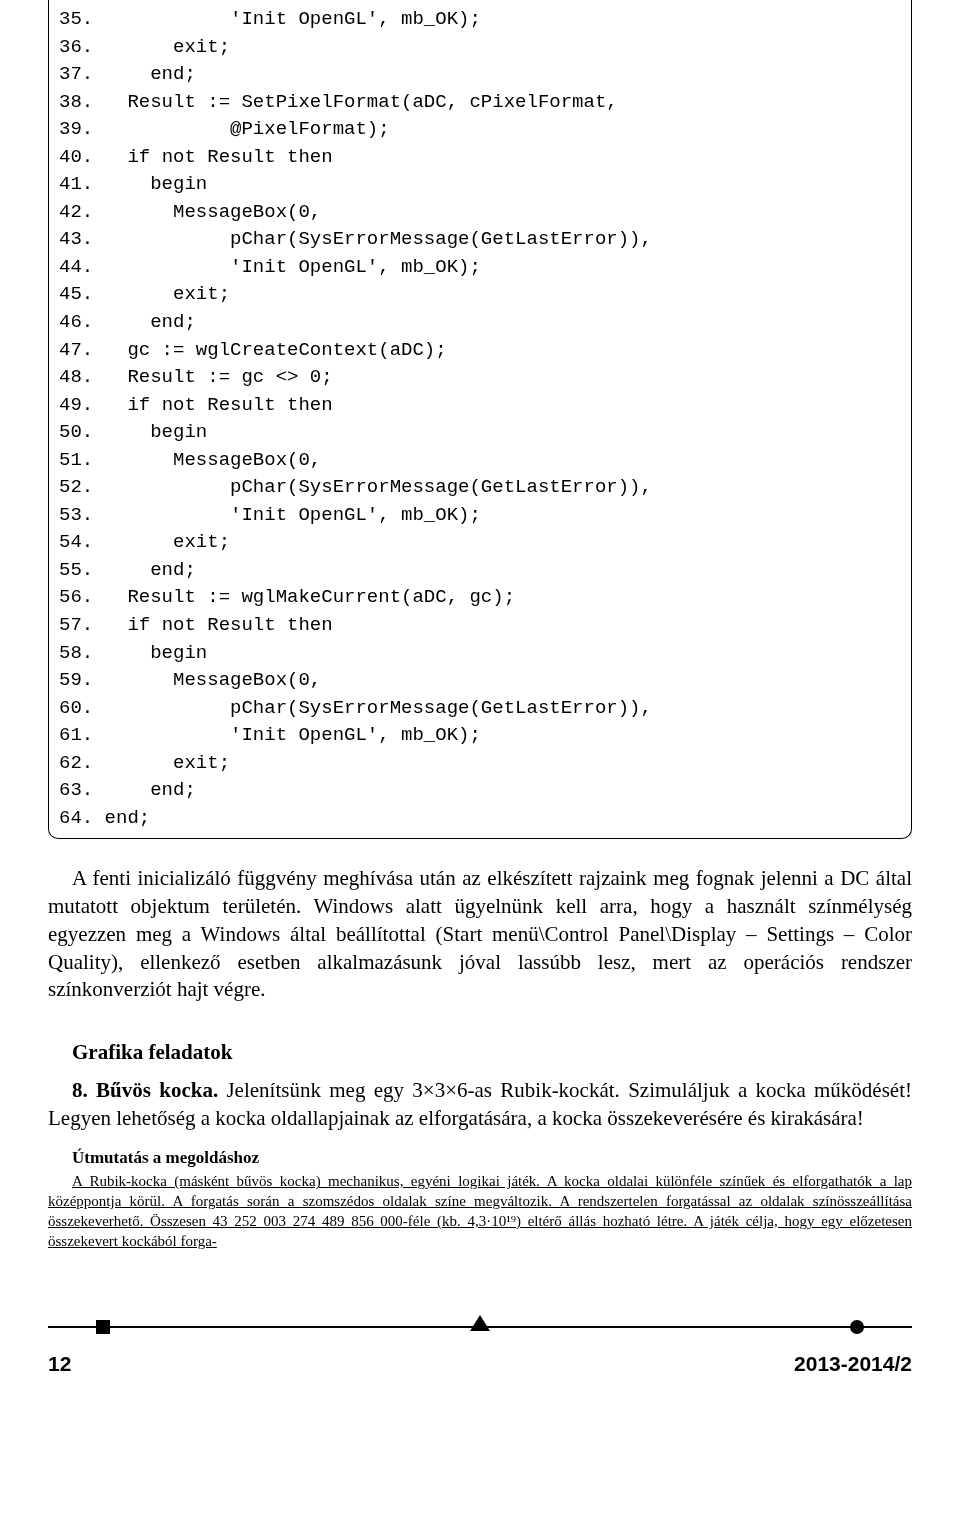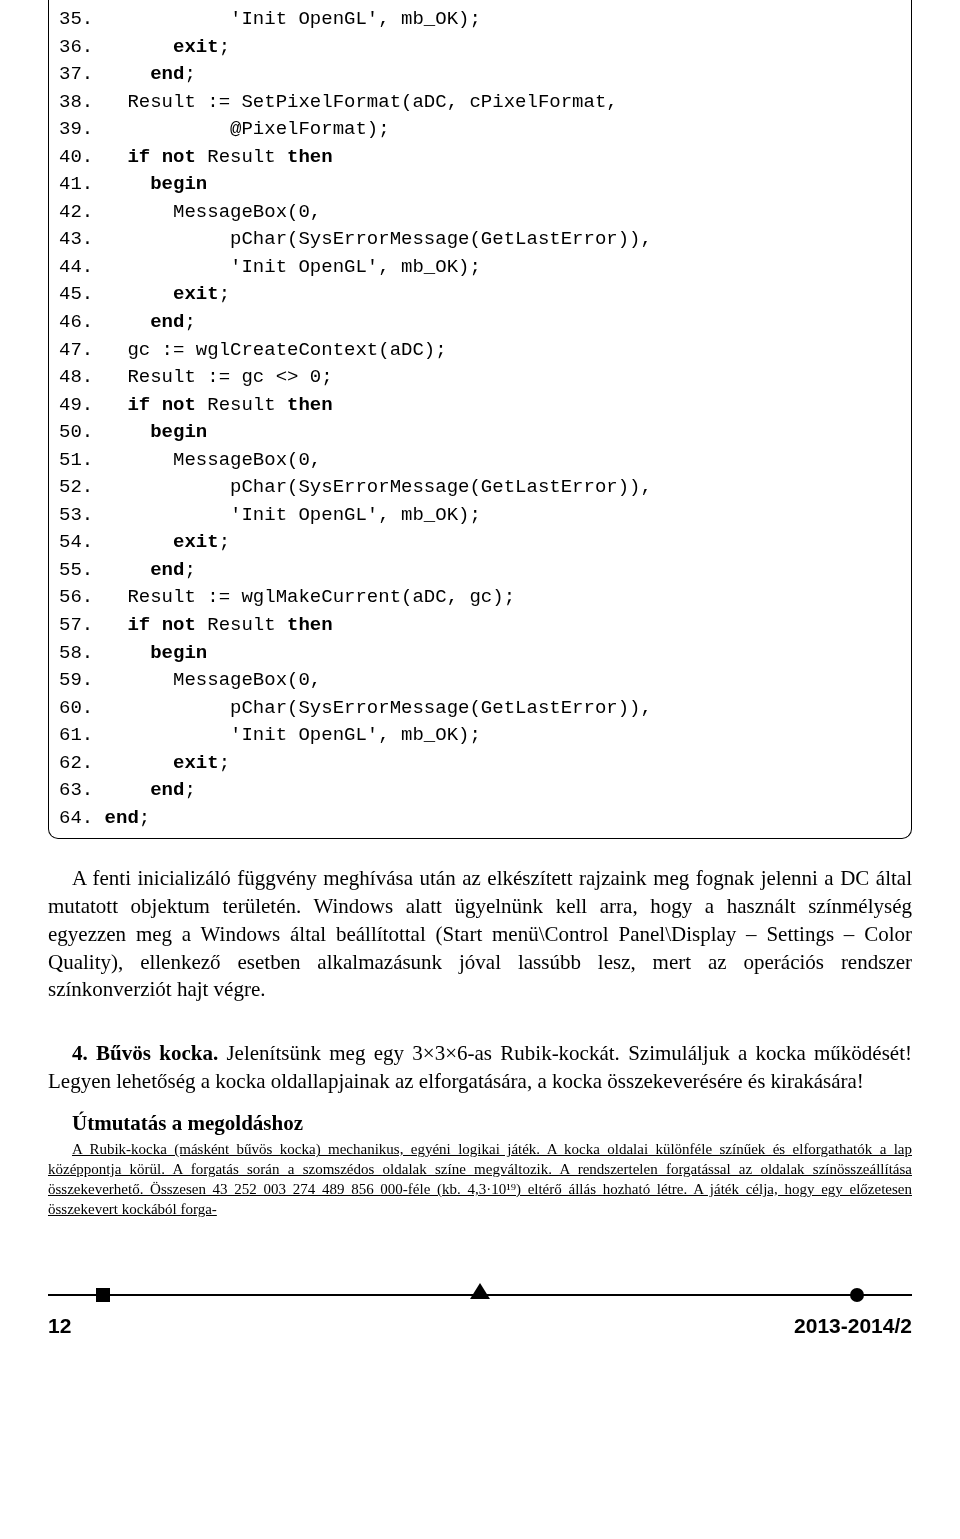--- a/index.html
+++ b/index.html
@@ -21,21 +21,21 @@
     line-height: 1.45;
     white-space: pre;
     margin-bottom: 26px;
     margin-left: 0;
     border-top: none;
     border-top-left-radius: 0;
     border-top-right-radius: 0;
     border-bottom-left-radius: 10px;
     border-bottom-right-radius: 10px;
   }
-  .kw { font-weight: bold; }
+  .kw { font-weight: normal; }
   .para {
     font-size: 21px;
     line-height: 1.32;
     text-align: justify;
     margin: 15px 0 36px 0;
     text-indent: 24px;
   }
   .section-head {
     font-size: 21px;
     font-weight: bold;
@@ -44,21 +44,21 @@
   }
   .task {
     font-size: 21px;
     line-height: 1.32;
     text-align: justify;
     margin: 0 0 16px 0;
     text-indent: 24px;
   }
   .task .lead { font-weight: bold; }
   .subhead {
-    font-size: 21px;
+    font-size: 17px;
     font-weight: bold;
     margin: 0 0 4px 0;
     text-indent: 24px;
   }
   .body {
     font-size: 15px;
     line-height: 1.32;
     text-align: justify;
     margin: 0 0 0 0;
     text-indent: 24px;
@@ -103,21 +103,21 @@
     height: 14px;
     background: #000;
     border-radius: 50%;
   }
   .footer-text {
     display: flex;
     justify-content: space-between;
     font-family: Arial, sans-serif;
     font-weight: bold;
     font-size: 21px;
-    margin-top: 18px;
+    margin-top: 24px;
   }
 </style>
 </head>
 <body>
 
 <div class="page">
 
   <div class="listing" id="code-listing">35.            'Init OpenGL', mb_OK);
 36.       <span class="kw">exit</span>;
 37.     <span class="kw">end</span>;
@@ -144,22 +144,23 @@
 58.     <span class="kw">begin</span>
 59.       MessageBox(0,
 60.            pChar(SysErrorMessage(GetLastError)),
 61.            'Init OpenGL', mb_OK);
 62.       <span class="kw">exit</span>;
 63.     <span class="kw">end</span>;
 64. <span class="kw">end</span>;</div>
 
   <p class="para">A fenti inicializáló függvény meghívása után az elkészített rajzaink meg fognak jelenni a DC által mutatott objektum területén. Windows alatt ügyelnünk kell arra, hogy a használt színmélység egyezzen meg a Windows által beállítottal (Start menü\Control Panel\Display – Settings – Color Quality), ellenkező esetben alkalmazásunk jóval lassúbb lesz, mert az operációs rendszer színkonverziót hajt végre.</p>
 
+  <p class="section-head">Grafika feladatok</p>
 
-  <p class="task"><span class="lead">4. Bűvös kocka.</span><span> Jelenítsünk meg egy 3×3×6-as Rubik-kockát. Szimuláljuk a kocka működését! Legyen lehetőség a kocka oldallapjainak az elforgatására, a kocka összekeverésére és kirakására!</span></p>
+  <p class="task"><span class="lead">8. Bűvös kocka.</span><span> Jelenítsünk meg egy 3×3×6-as Rubik-kockát. Szimuláljuk a kocka működését! Legyen lehetőség a kocka oldallapjainak az elforgatására, a kocka összekeverésére és kirakására!</span></p>
 
   <p class="subhead">Útmutatás a megoldáshoz</p>
 
   <p class="body">A Rubik-kocka (másként bűvös kocka) mechanikus, egyéni logikai játék. A kocka oldalai különféle színűek és elforgathatók a lap középpontja körül. A forgatás során a szomszédos oldalak színe megváltozik. A rendszertelen forgatással az oldalak színösszeállítása összekeverhető. Összesen 43 252 003 274 489 856 000-féle (kb. 4,3·10¹⁹) eltérő állás hozható létre. A játék célja, hogy egy előzetesen összekevert kockából forga-</p>
 
 </div>
 
 <div class="footer">
   <div class="footer-line">
     <div class="footer-square"></div>

